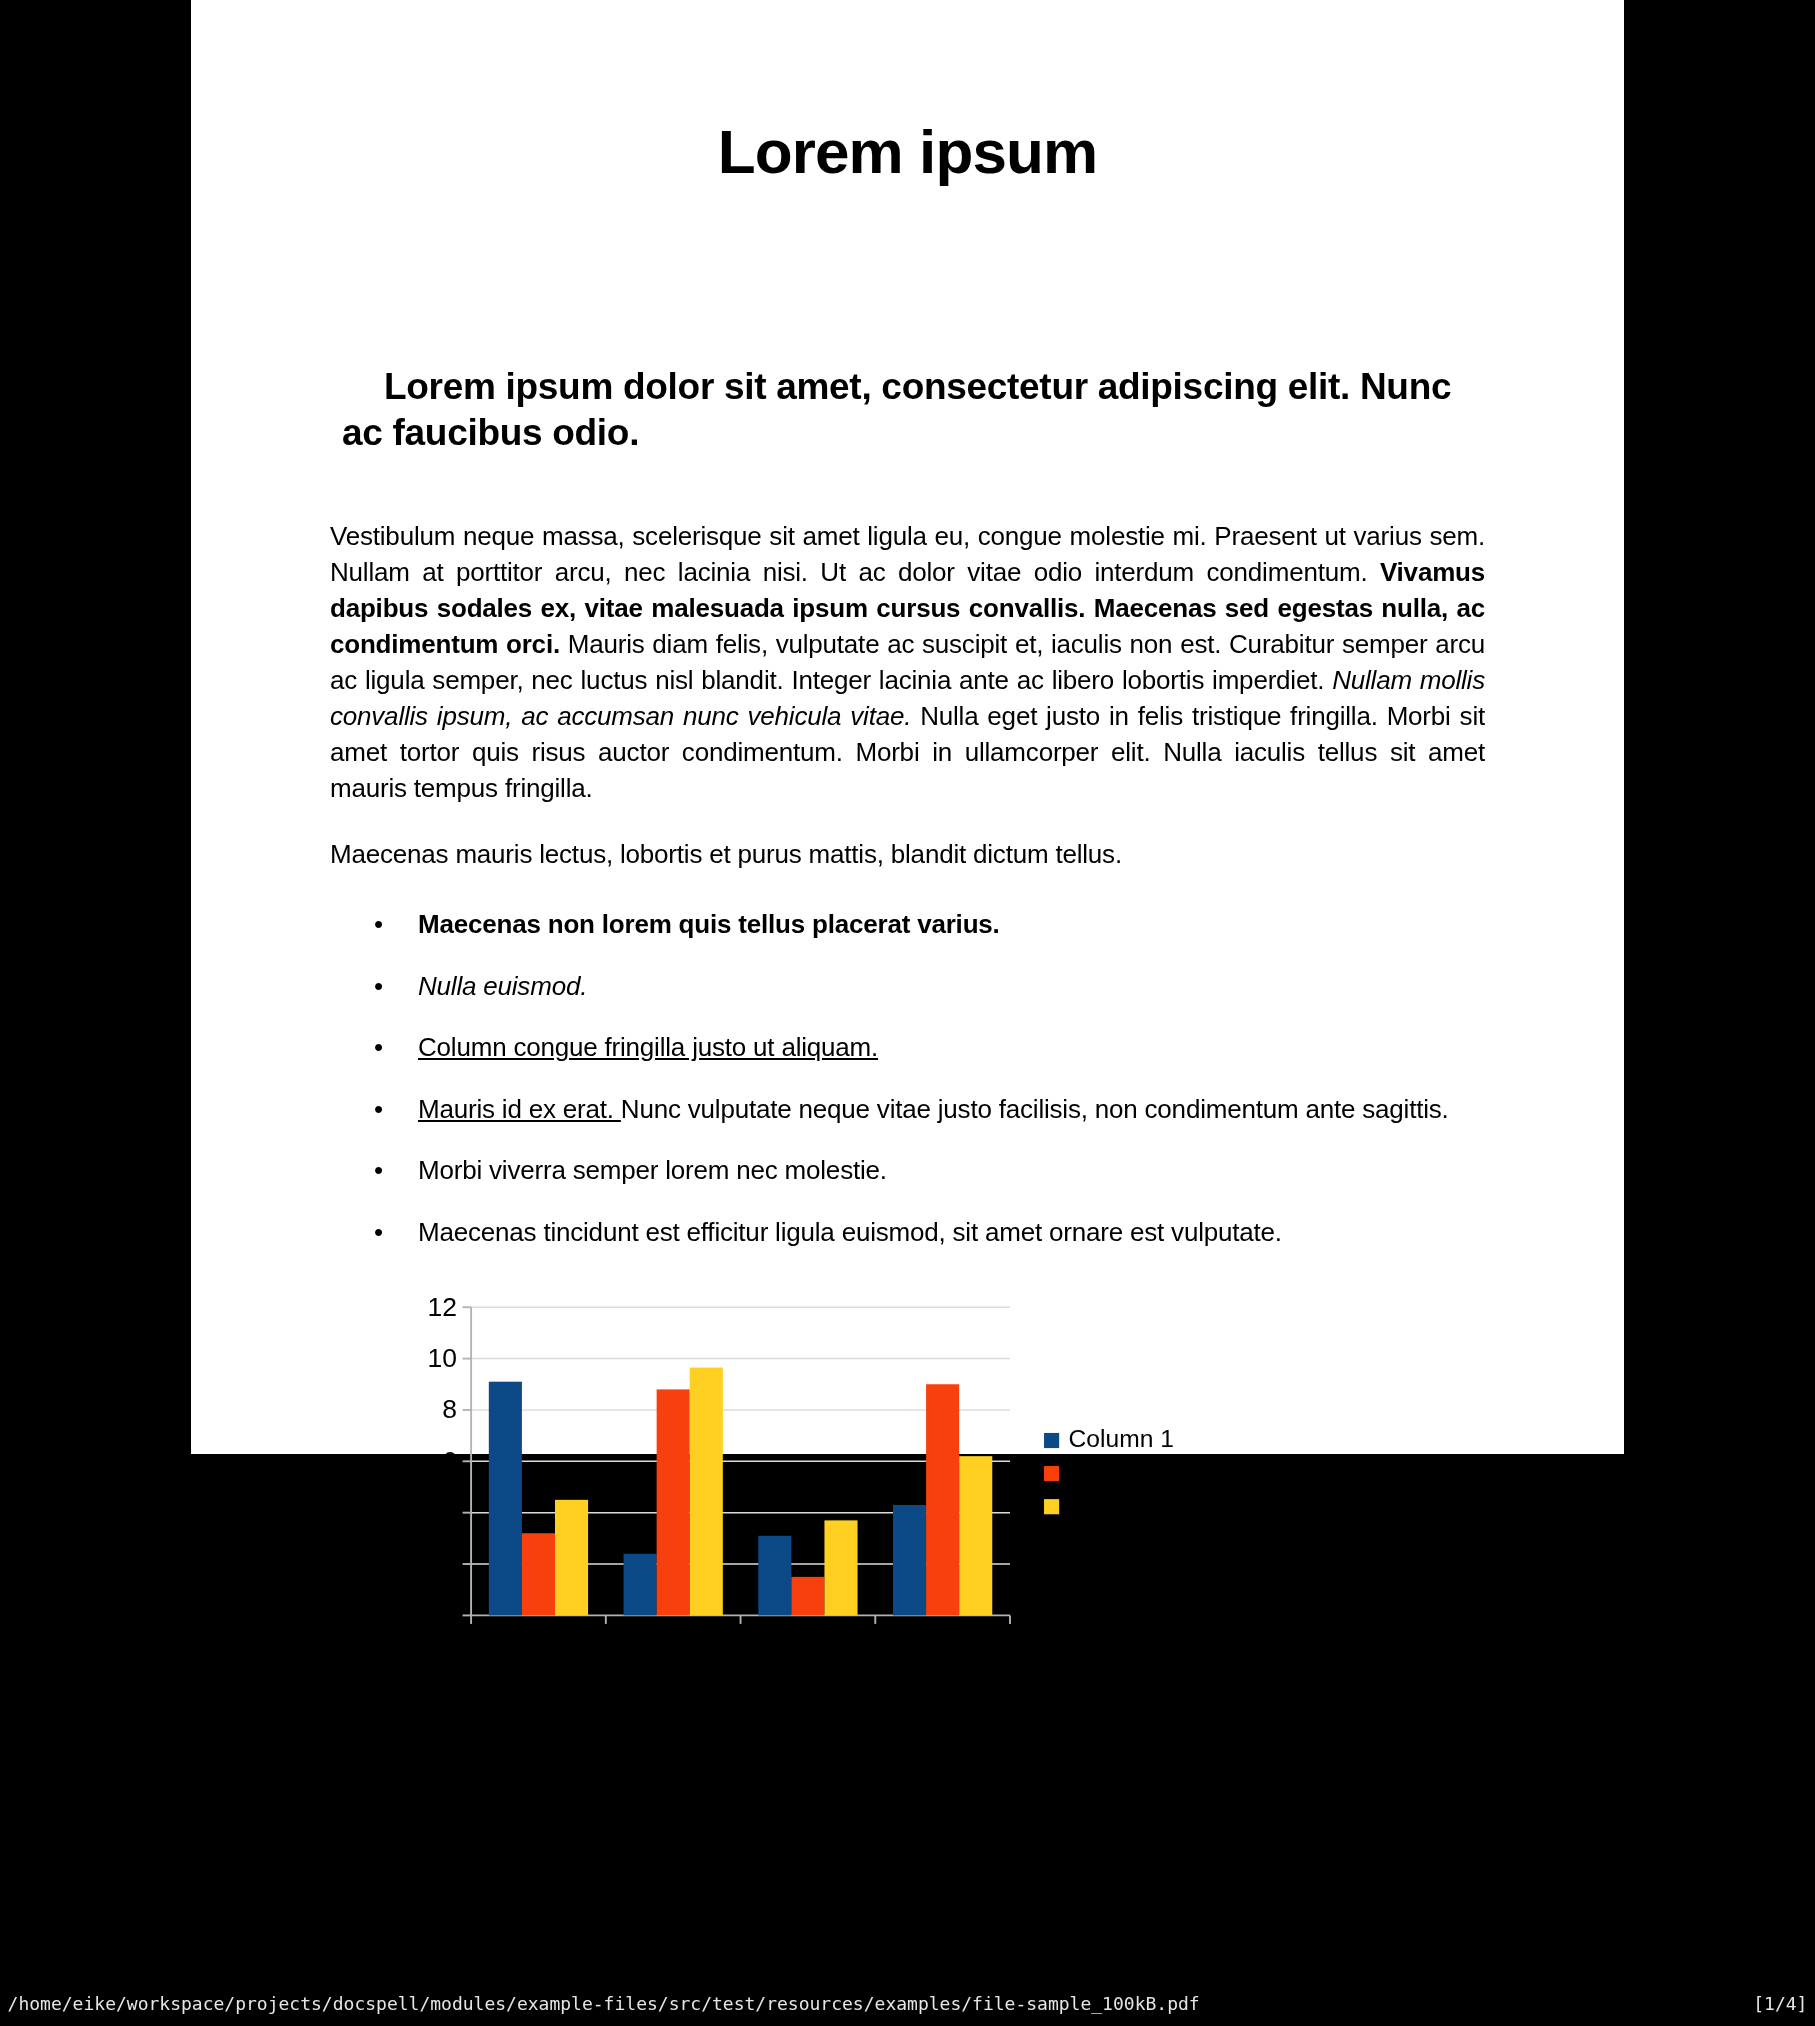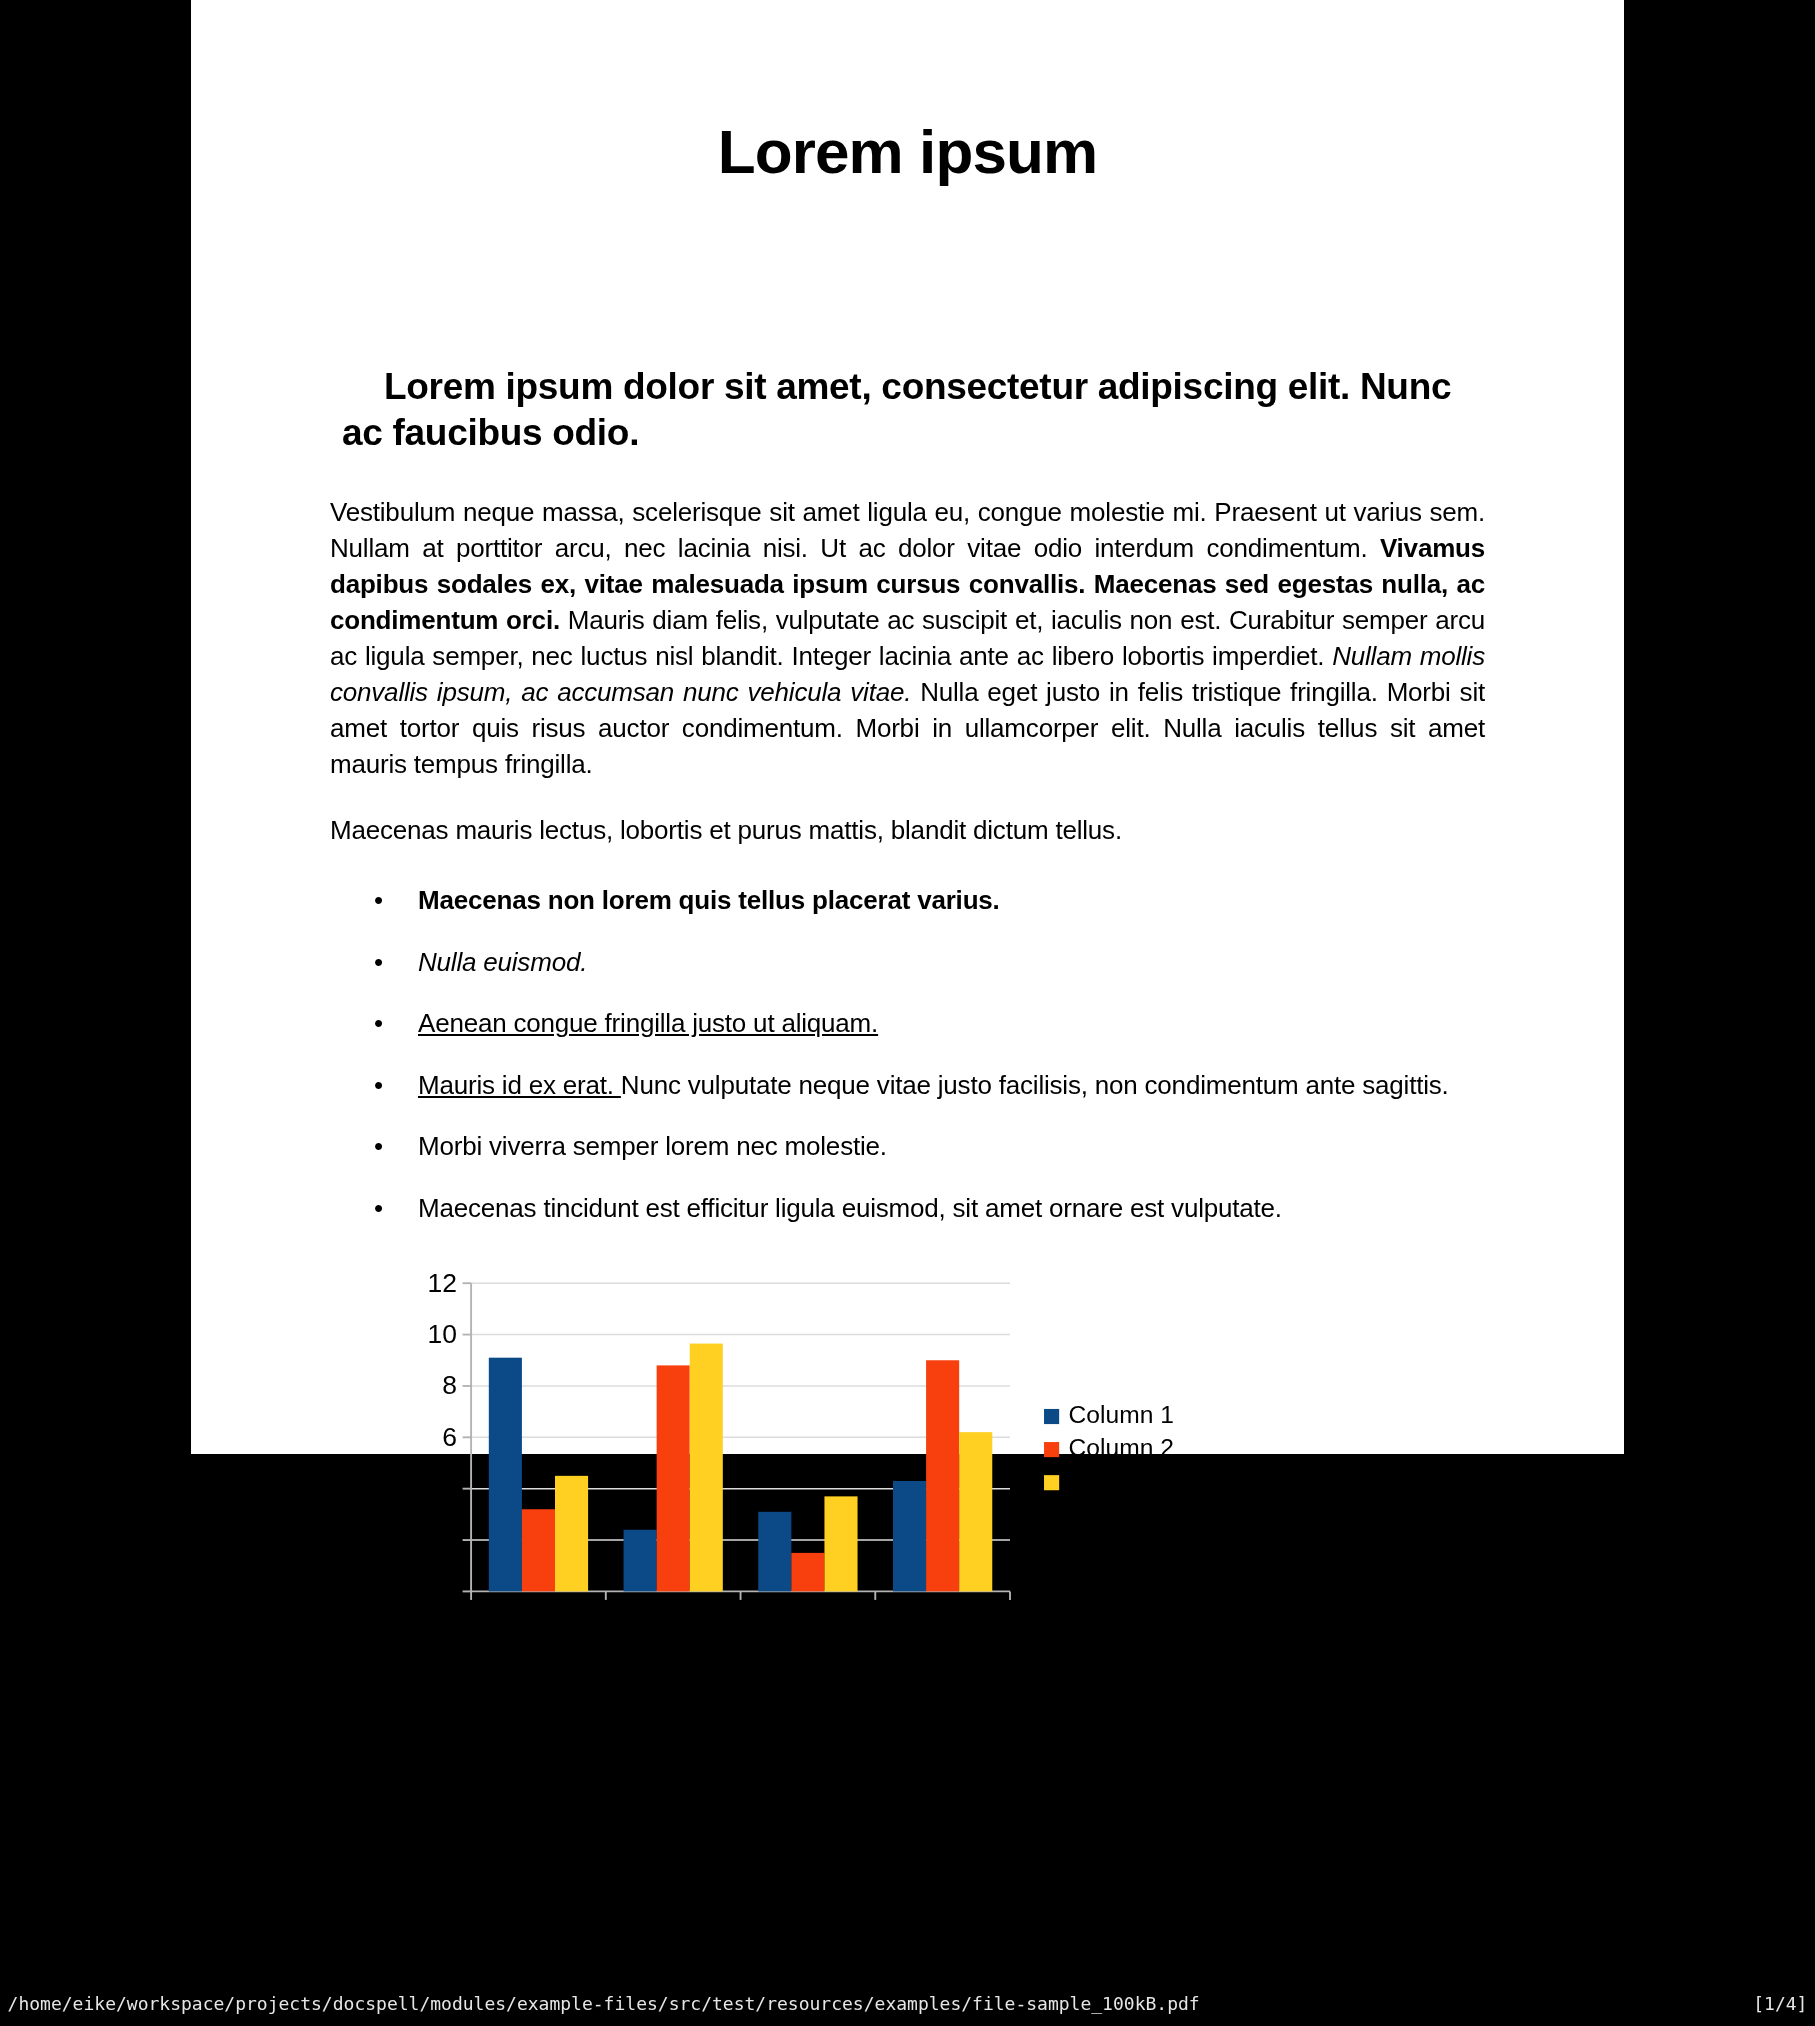--- a/index.html
+++ b/index.html
@@ -4,21 +4,21 @@
 <style>
   html,body{margin:0;padding:0;background:#000;}
   .stage{position:relative;width:1815px;height:2026px;background:#000;overflow:hidden;
          font-family:"Liberation Sans", sans-serif;}
   .page{position:absolute;left:191px;top:0;width:1433px;height:1454px;background:#ffffff;
         box-sizing:border-box;padding:0 139px;color:#000;}
   .doc-title{margin:119px 0 0 0;font-size:62px;line-height:1.05;font-weight:bold;text-align:center;
              letter-spacing:-0.9px;}
   .doc-heading{margin:180px 0 0 12px;font-size:37px;line-height:46px;font-weight:bold;
                text-indent:42px;letter-spacing:-0.3px;}
-  .body-par{margin:38px 0 0 0;font-size:26px;line-height:36px;letter-spacing:-0.2px;}
+  .body-par{margin:62px 0 0 0;font-size:26px;line-height:36px;letter-spacing:-0.2px;}
   .justify{text-align:justify;text-justify:inter-word;}
   .par2{margin-top:30px;}
   .seg-bold{font-weight:bold;}
   .seg-italic{font-style:italic;}
   .seg-underline{text-decoration:underline;}
   ul.bullets{margin:34px 0 0 0;padding:0;list-style:none;font-size:26px;line-height:36px;
              letter-spacing:-0.2px;}
   ul.bullets li{position:relative;padding-left:88px;margin-bottom:25.6px;}
   ul.bullets li .dot{position:absolute;left:44px;top:0;}
   .chart-wrap{margin:13.2px 0 0 84px;}
@@ -33,21 +33,21 @@
 
 <div class="stage">
   <div class="page">
     <h1 class="doc-title">Lorem ipsum</h1>
     <h2 class="doc-heading">Lorem ipsum dolor sit amet, consectetur adipiscing elit. Nunc ac faucibus odio.</h2>
     <p class="body-par justify"><span class="seg-normal">Vestibulum neque massa, scelerisque sit amet ligula eu, congue molestie mi. Praesent ut varius sem. Nullam at porttitor arcu, nec lacinia nisi. Ut ac dolor vitae odio interdum condimentum. </span><span class="seg-bold">Vivamus dapibus sodales ex, vitae malesuada ipsum cursus convallis. Maecenas sed egestas nulla, ac condimentum orci. </span><span class="seg-normal">Mauris diam felis, vulputate ac suscipit et, iaculis non est. Curabitur semper arcu ac ligula semper, nec luctus nisl blandit. Integer lacinia ante ac libero lobortis imperdiet. </span><span class="seg-italic">Nullam mollis convallis ipsum, ac accumsan nunc vehicula vitae. </span><span class="seg-normal">Nulla eget justo in felis tristique fringilla. Morbi sit amet tortor quis risus auctor condimentum. Morbi in ullamcorper elit. Nulla iaculis tellus sit amet mauris tempus fringilla.</span></p>
     <p class="body-par par2">Maecenas mauris lectus, lobortis et purus mattis, blandit dictum tellus.</p>
     <ul class="bullets">
       <li><span class="dot">•</span><span><span class="seg-bold">Maecenas non lorem quis tellus placerat varius.</span></span></li>
       <li><span class="dot">•</span><span><span class="seg-italic">Nulla euismod.</span></span></li>
-      <li><span class="dot">•</span><span><span class="seg-underline">Aenean congue fringilla justo ut aliquam. </span></span></li>
+      <li><span class="dot">•</span><span><span class="seg-underline">Column congue fringilla justo ut aliquam. </span></span></li>
       <li><span class="dot">•</span><span><span class="seg-underline">Mauris id ex erat. </span><span class="seg-normal">Nunc vulputate neque vitae justo facilisis, non condimentum ante sagittis.</span></span></li>
       <li><span class="dot">•</span><span><span class="seg-normal">Morbi viverra semper lorem nec molestie.</span></span></li>
       <li><span class="dot">•</span><span><span class="seg-normal">Maecenas tincidunt est efficitur ligula euismod, sit amet ornare est vulputate.</span></span></li>
     </ul>
     <div class="chart-wrap">
       <svg id="chart" class="chart" width="776" height="416" viewBox="0 0 820 440">
           <line x1="51" y1="359" x2="60" y2="359" stroke="#b3b3b3" stroke-width="2"></line>
           <text x="45" y="368" text-anchor="end" font-size="28" fill="#000000">0</text>
           <line x1="60" y1="304.6666666666667" x2="630" y2="304.6666666666667" stroke="#dcdcdc" stroke-width="1.5"></line>
           <line x1="51" y1="304.6666666666667" x2="60" y2="304.6666666666667" stroke="#b3b3b3" stroke-width="2"></line>

